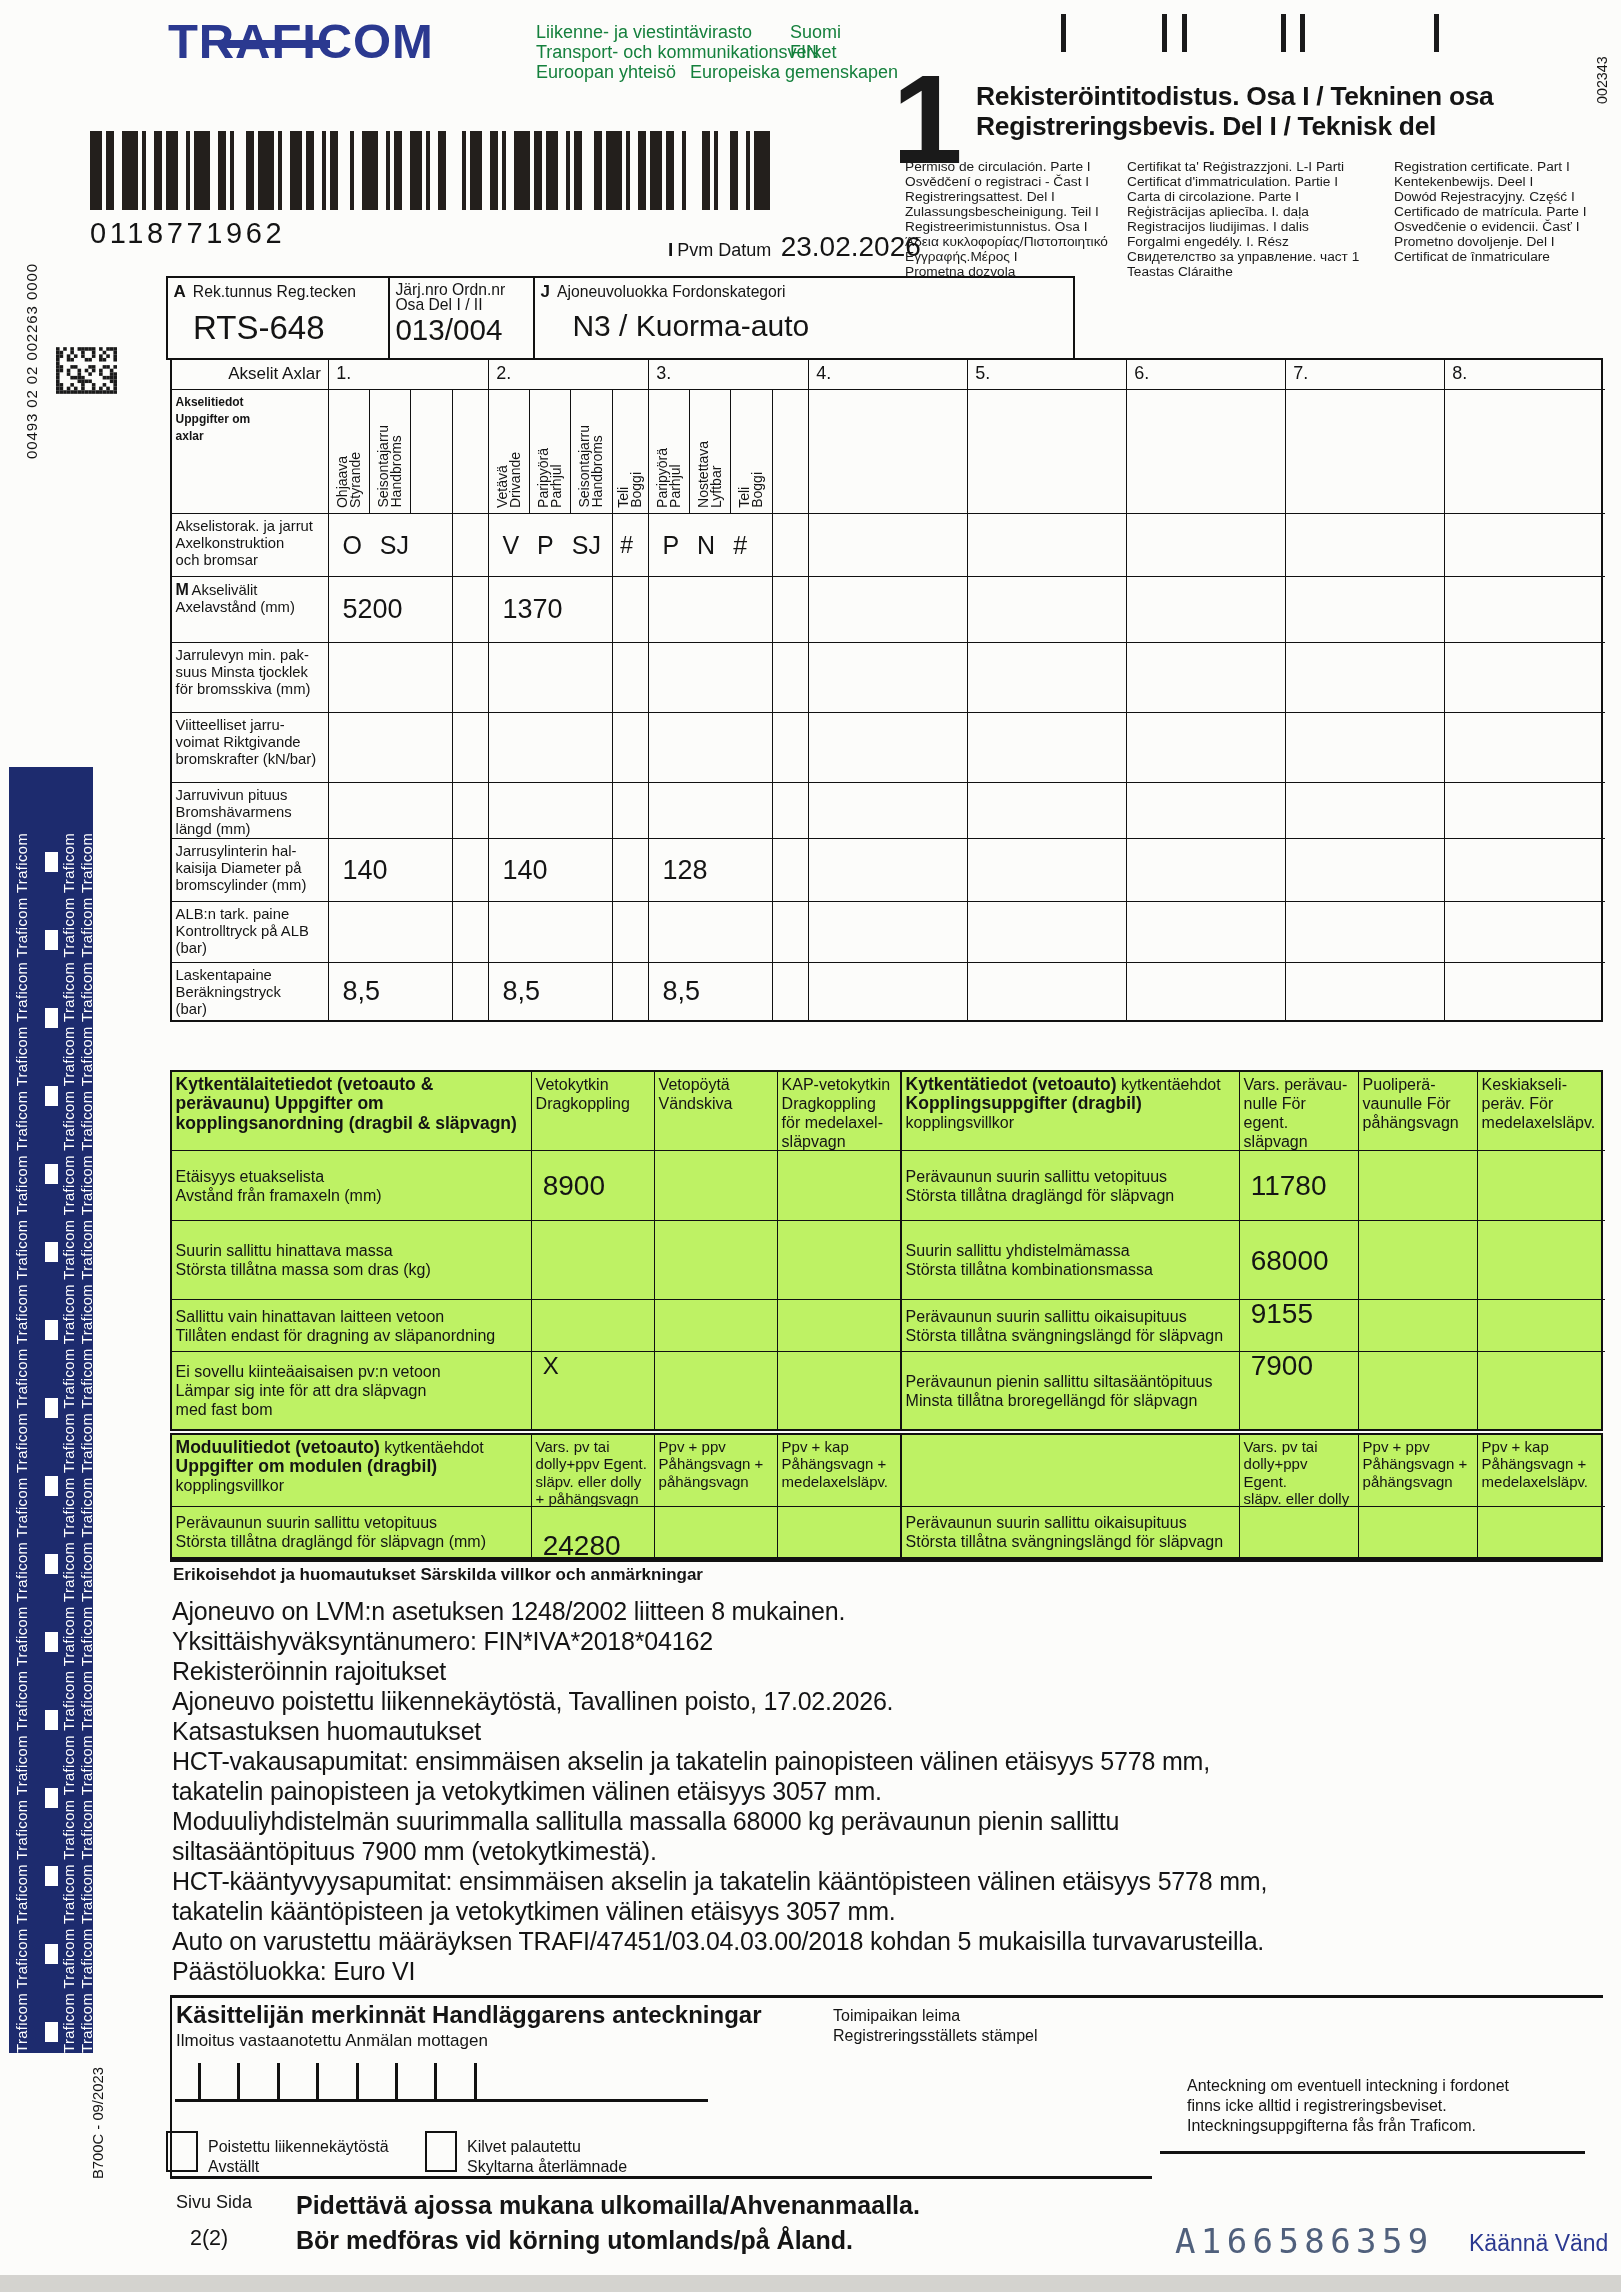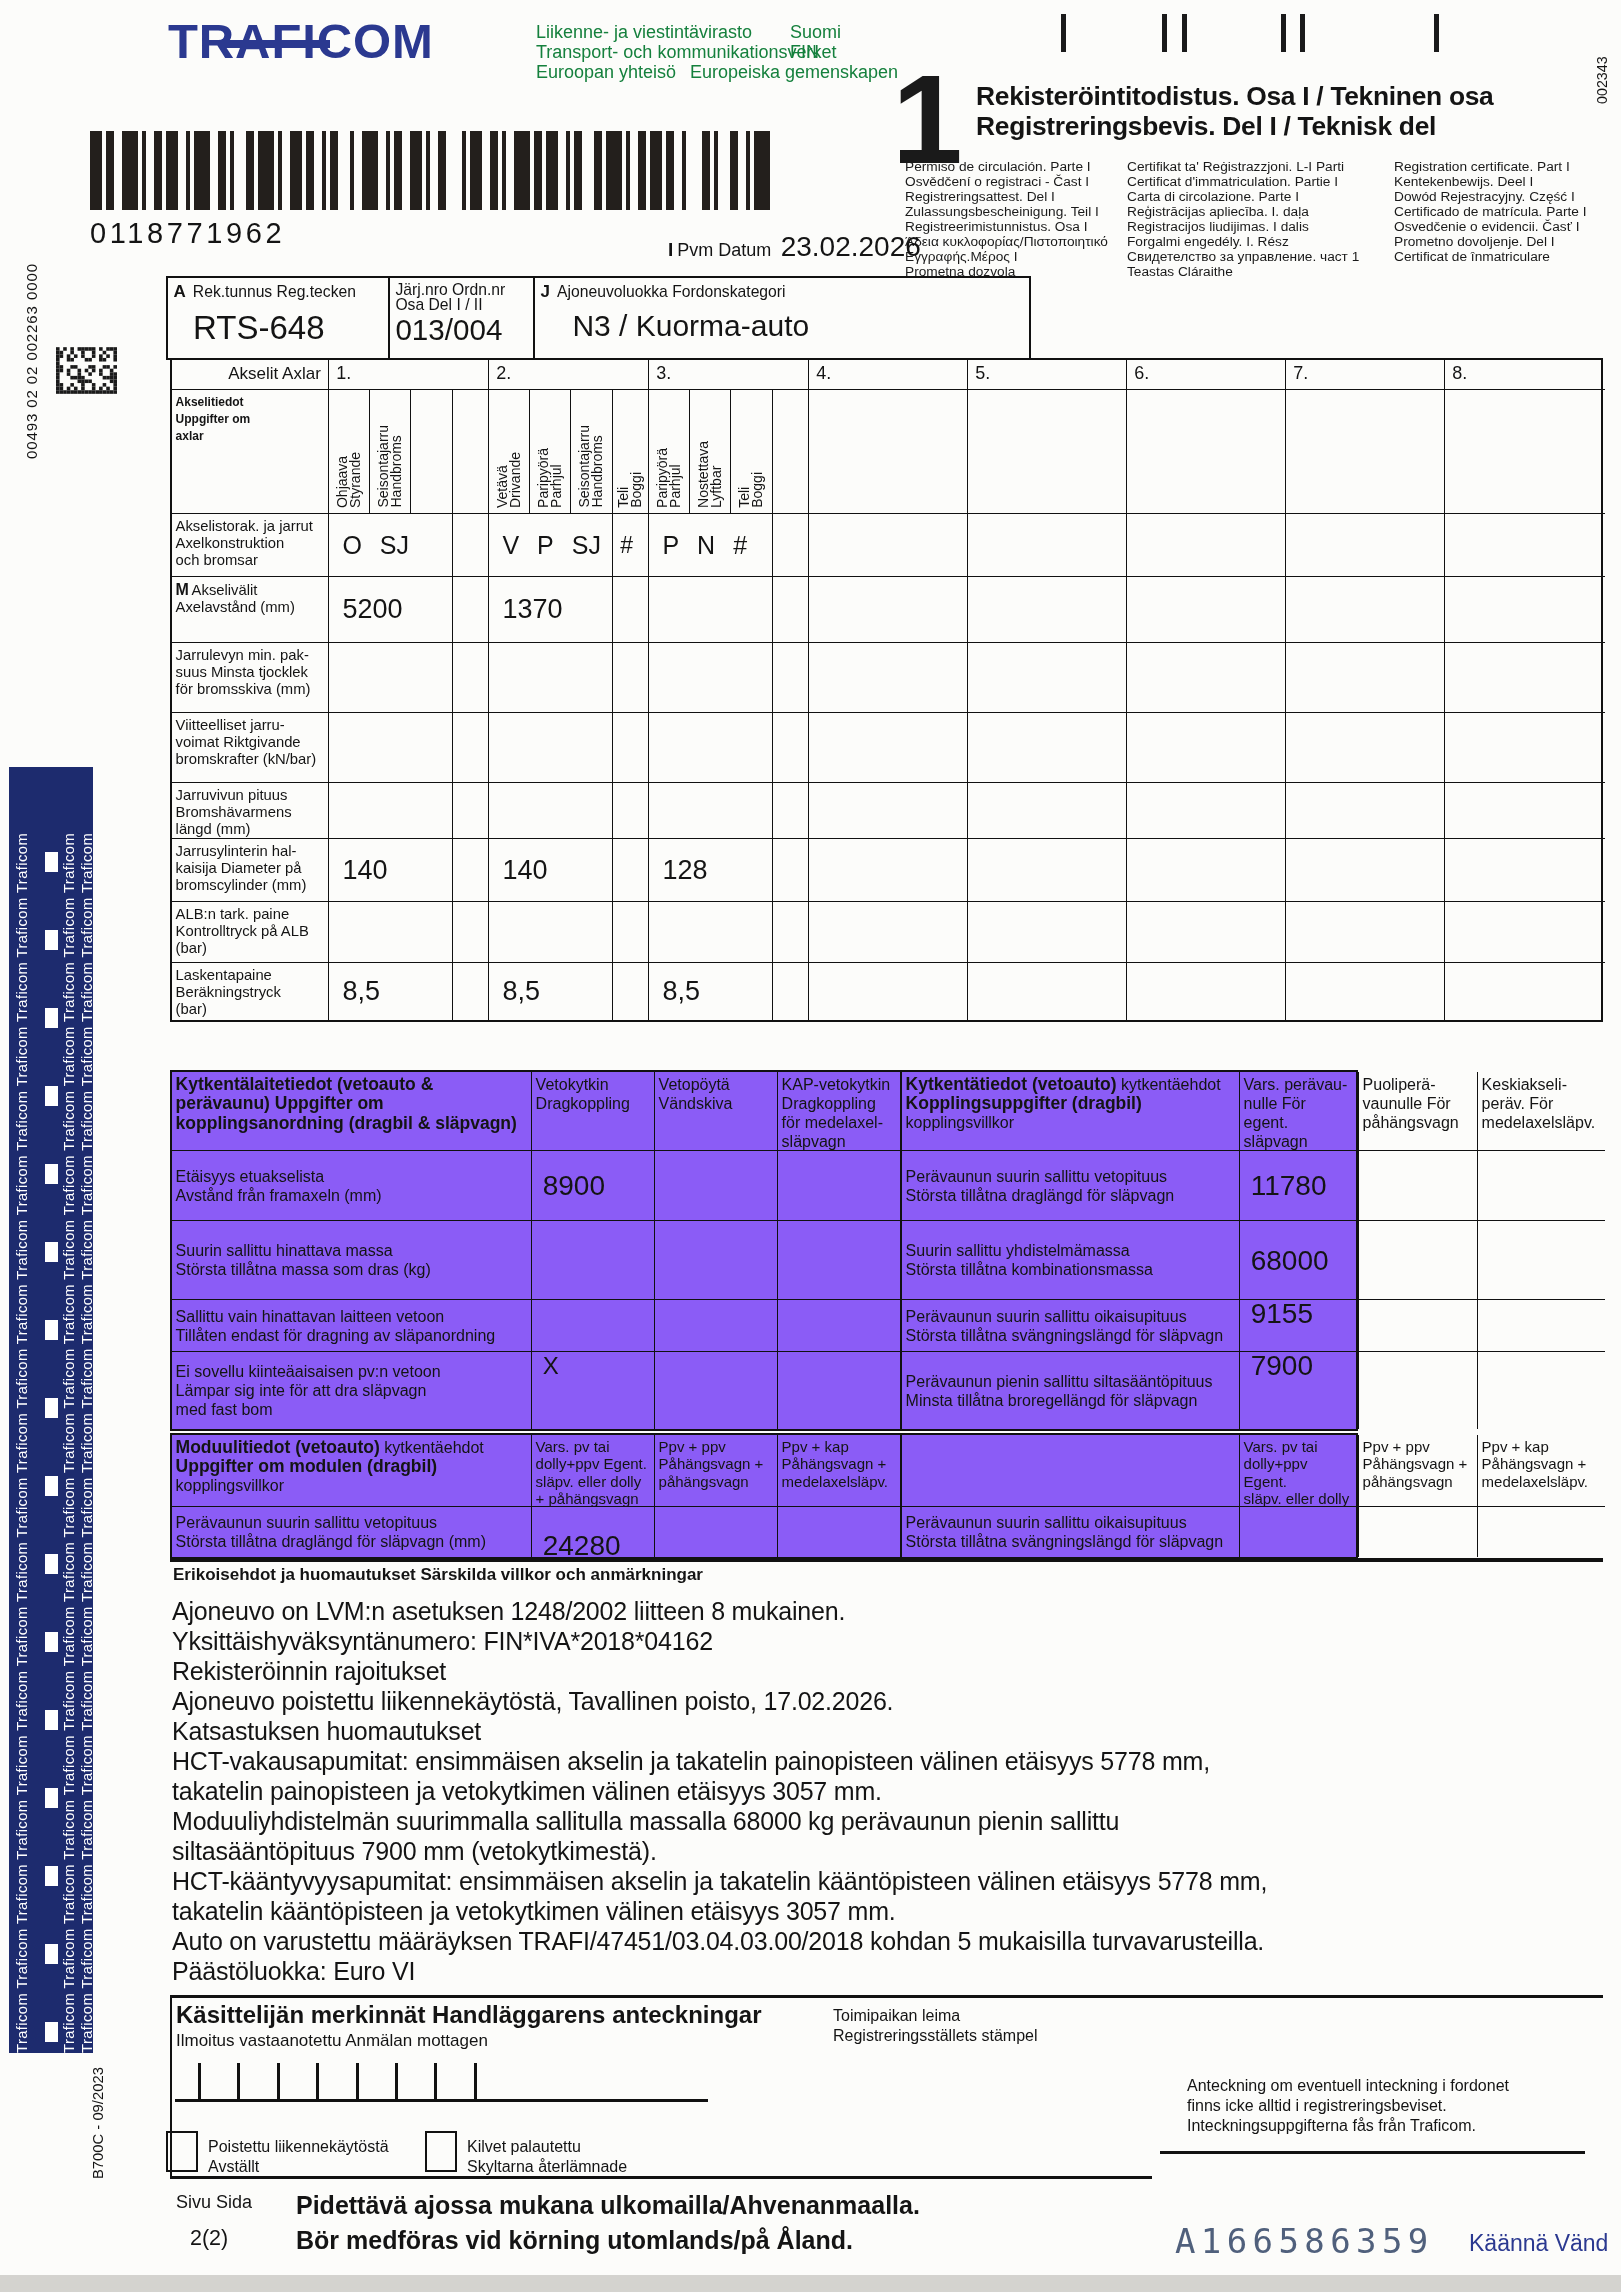--- a/index.html
+++ b/index.html
@@ -38,21 +38,21 @@
 .ac.num{font-size:18px;padding:2.7px 0 0 7.2px}
 .ac.lab{font-size:14.8px;line-height:17px;padding:3.6px 1.8px 1.8px 3.6px}
 .ac.lab .code{font-weight:bold;font-size:16px;margin-right:2.7px}
 .subwrap{display:flex}
 .subslot{width:41px;border-right:1.8px solid #111;display:flex;justify-content:center;align-items:flex-end;padding:5.4px 0}
 .subslot:last-child{border-right:0}
 .vlab{font-size:14px;line-height:13.4px;white-space:pre-line}
 .ac.tailh{display:flex;justify-content:center;align-items:flex-end;padding:5.4px 0}
 .ac.val{display:flex;align-items:center;padding-left:13.4px;gap:18px;font-size:25px}
 .ac.tailval{display:flex;align-items:center;padding-left:7.2px;font-size:23px}
-.cgrid{position:absolute;left:170px;width:1188px;display:grid;border:2.7px solid #111;background:#8b5cf6}
+.cgrid{position:absolute;left:170px;width:1433px;display:grid;border:2.7px solid #111;background:#bef264}
 #coupling-grid{top:1070px;grid-template-columns:360px 123px 123px 123px 339px 119px 119px 127px;grid-template-rows:79px 70px 79px 52px 77px}
 #module-grid{top:1433px;grid-template-columns:360px 123px 123px 123px 339px 119px 119px 127px;grid-template-rows:72px 50px}
 .cc{border-right:1.8px solid #111;border-bottom:1.8px solid #111;overflow:hidden;padding:2.7px 3.6px;font-size:16px;line-height:19px}
 .cc.noR{border-right:0}.cc.noB{border-bottom:0}
 .cc.thickL{border-left:1.8px solid #111}
 .cc.hdr{font-size:17.5px;line-height:19.7px}
 .cc.cv{display:flex;align-items:center;font-size:28px;padding-left:10.7px}
 .cc.cvt{align-items:flex-start;padding-top:3.6px}
 
 #special-lines{font-size:25px;line-height:30px;letter-spacing:-0.2px}
@@ -140,21 +140,21 @@
     <div class="lb"><span class="code">A</span><span>Rek.tunnus  Reg.tecken</span></div>
     <div style="font-size:33px;padding:7.2px 0 0 19.7px">RTS-648</div>
   </div>
   <div class="ibox" style="left:390px;width:145px;border-left:0">
     <div class="lb" style="line-height:15px">
       <div>Järj.nro  Ordn.nr</div>
         <div>Osa  Del I / II</div>
     </div>
     <div style="font-size:29.6px;padding-top:1.8px">013/004</div>
   </div>
-  <div class="ibox" style="left:535px;width:496px;border-left:0">
+  <div class="ibox" style="left:535px;width:540px;border-left:0">
     <div class="lb"><span class="code">J</span><span>Ajoneuvoluokka  Fordonskategori</span></div>
     <div style="font-size:30px;padding:7.2px 0 0 32px">N3 / Kuorma-auto</div>
   </div>
 
   <svg id="datamatrix" width="61" height="47" viewBox="0 0 68 52">
       <rect x="0" y="0" width="4" height="4" fill="#1a1a1a"></rect>
       <rect x="8" y="0" width="4" height="4" fill="#1a1a1a"></rect>
       <rect x="16" y="0" width="4" height="4" fill="#1a1a1a"></rect>
       <rect x="24" y="0" width="4" height="4" fill="#1a1a1a"></rect>
       <rect x="28" y="0" width="4" height="4" fill="#1a1a1a"></rect>

